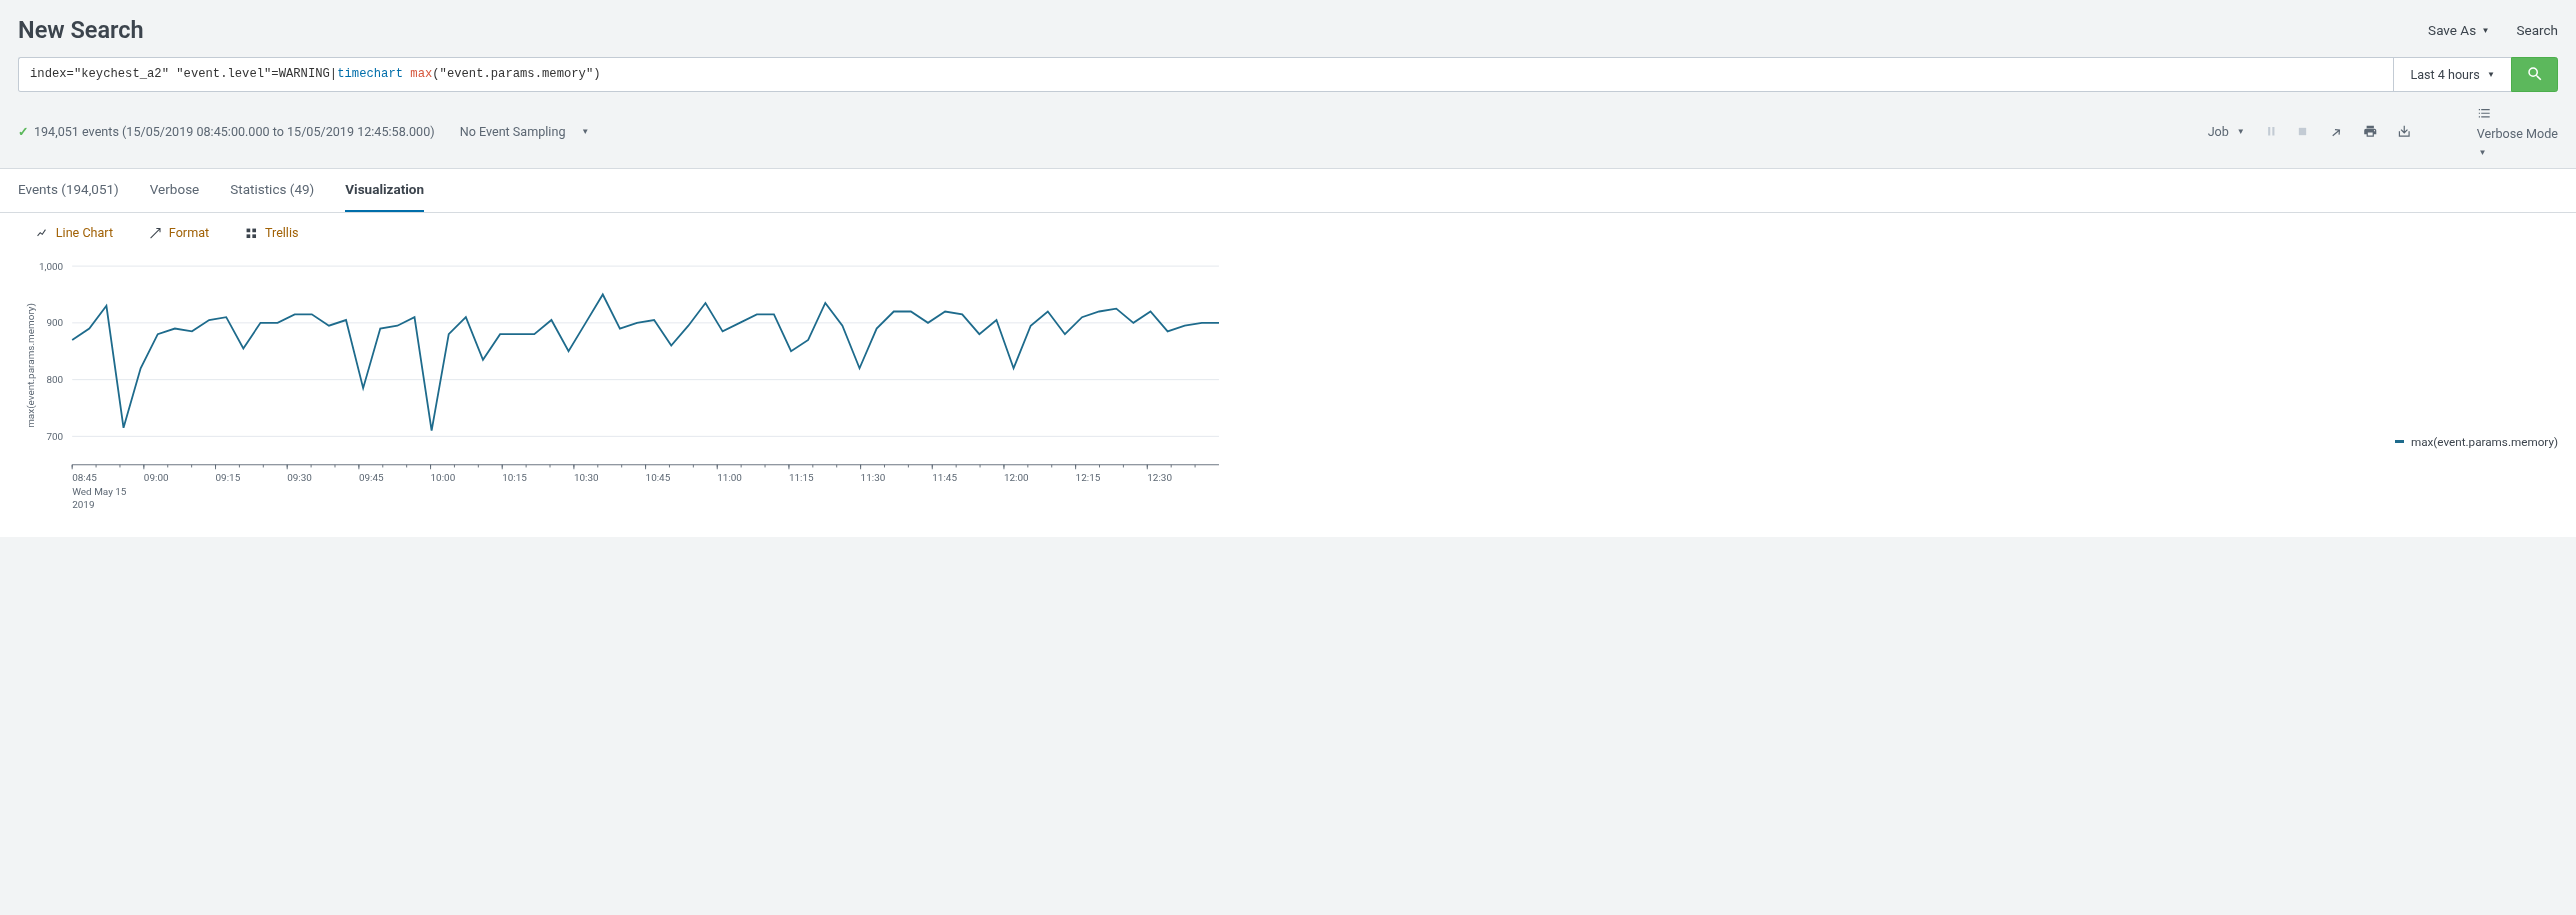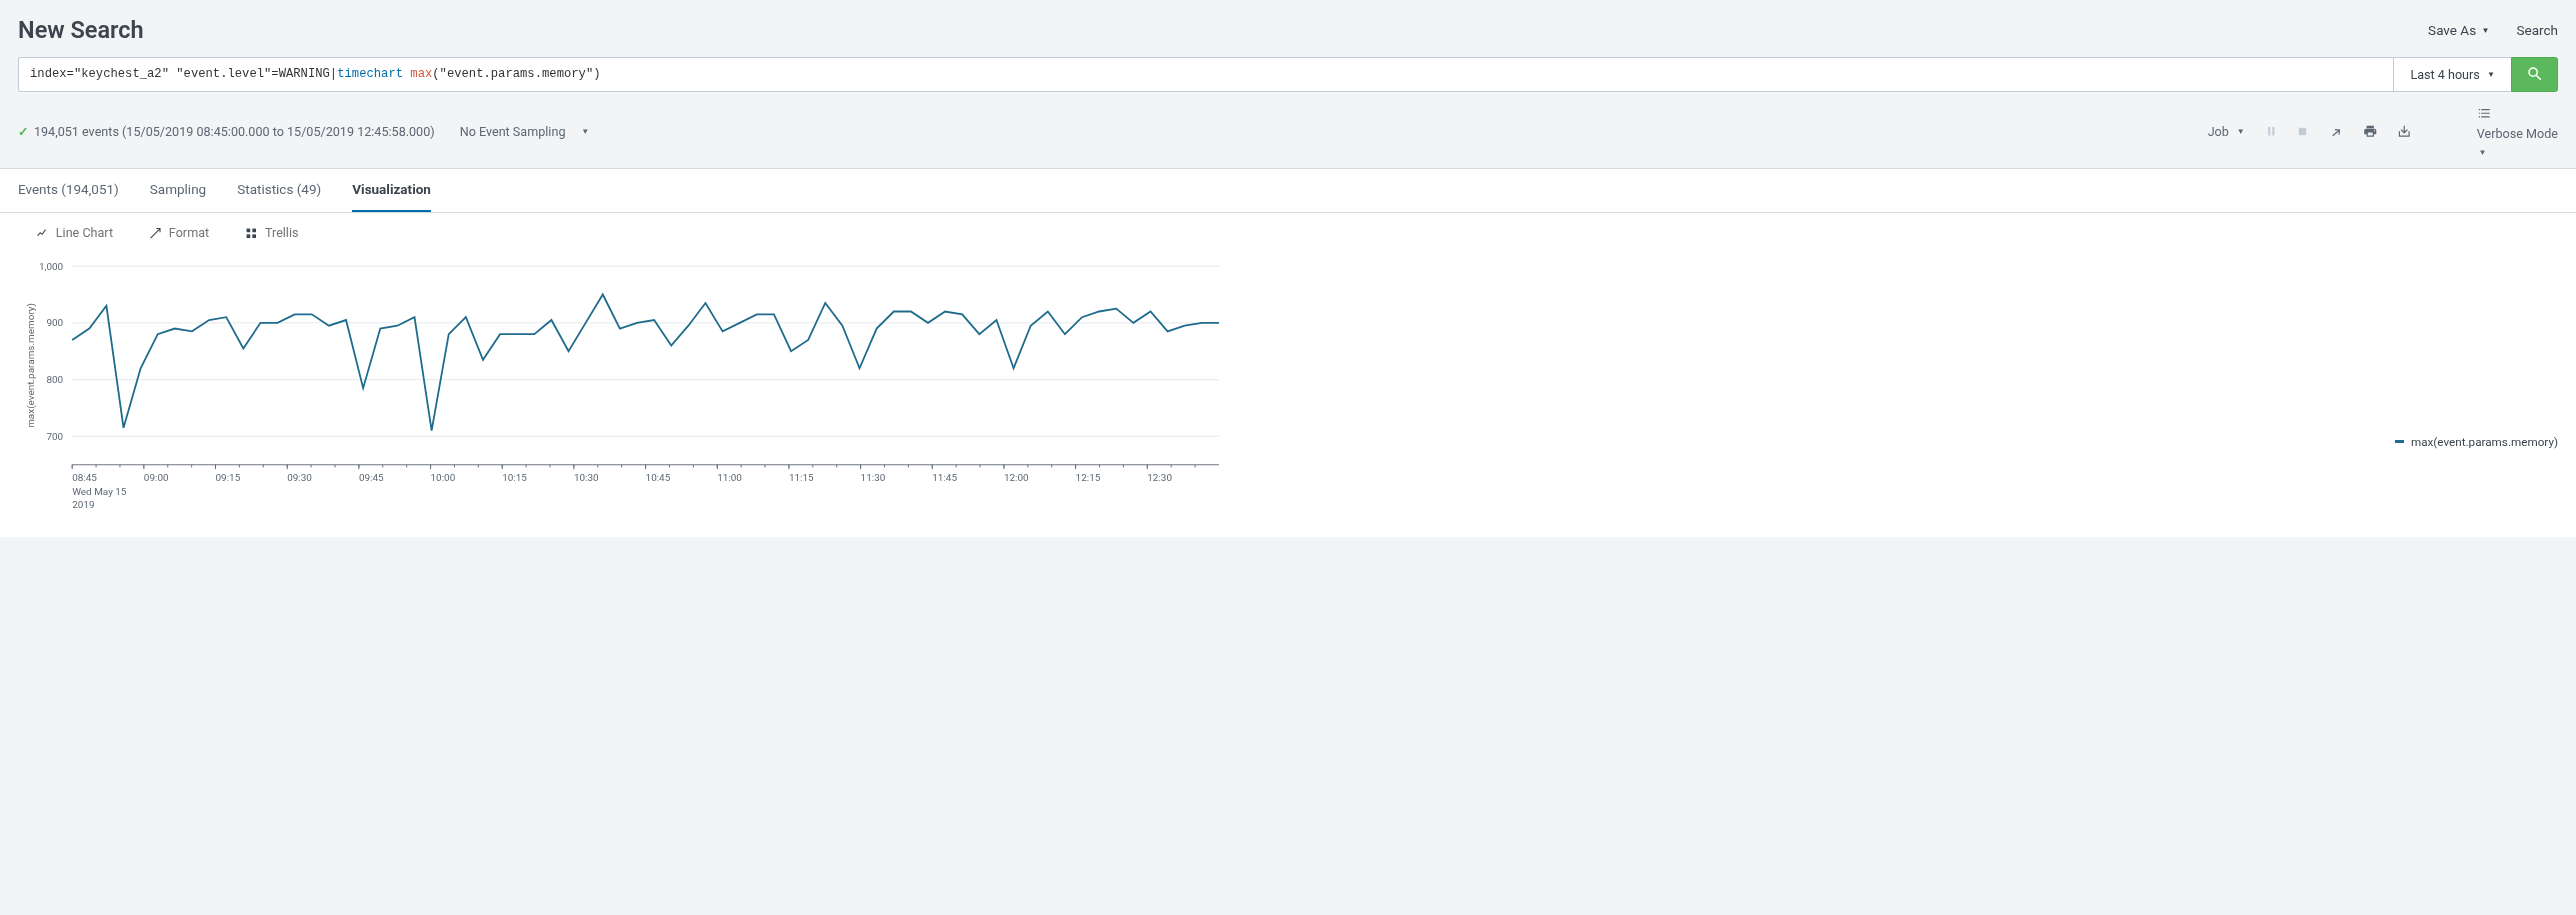--- a/index.html
+++ b/index.html
@@ -124,21 +124,21 @@
   background: #fff;
   padding: 12.6px 27px 7.2px 36px;
   display: flex;
   gap: 36px;
 }
 .viz-tool {
   display: flex;
   align-items: center;
   gap: 7.2px;
   cursor: pointer;
-  color: #737373;
+  color: #a16207;
   font-size: 12.6px;
   justify-content: center;
 }
 .chart-area {
   background: #fff;
   padding: 9px 18px 18px 18px;
   display: flex;
 }
 .chart-svg-wrap {
   flex: 1;
@@ -243,21 +243,21 @@
           <path d="M3 5h2v2H3zM7 5h14v2H7zM3 11h2v2H3zM7 11h14v2H7zM3 17h2v2H3zM7 17h14v2H7z"></path>
         </svg>
       <span>Verbose Mode</span>
       <span class="caret">▼</span>
     </div>
   </div>
 </div>
 
 <div class="tabs-row">
   <div class="tab">Events (194,051)</div>
-  <div class="tab">Sampling</div>
+  <div class="tab">Verbose</div>
   <div class="tab">Statistics (49)</div>
   <div class="tab active">Visualization</div>
 </div>
 
 <div class="viz-toolbar">
   <div class="viz-tool">
     <svg width="12.6" height="12.6" viewBox="0 0 24 24" fill="none" stroke="#3c444d" stroke-width="2">
         <path d="M3 17l5-6 4 3 6-9"></path>
       </svg>
     <span>Line Chart</span>

